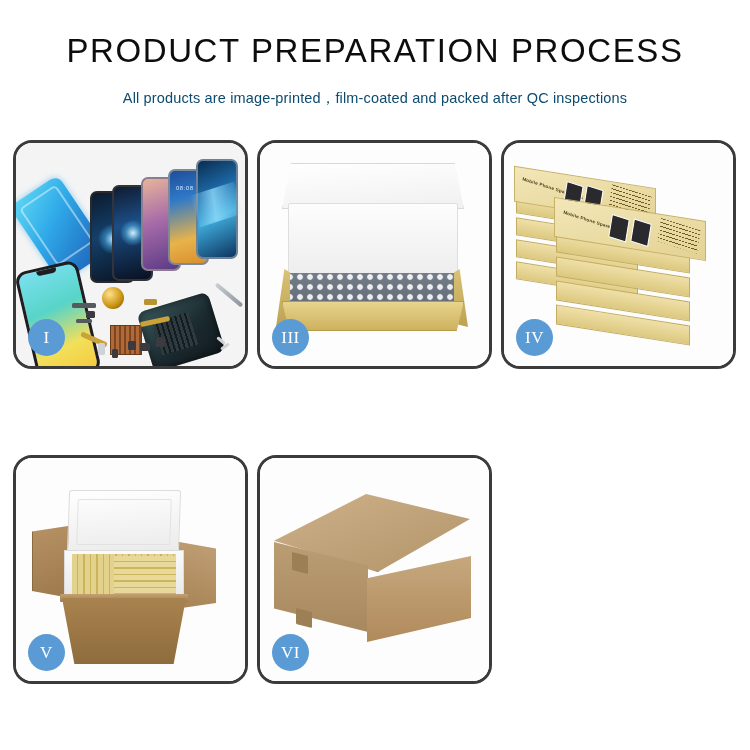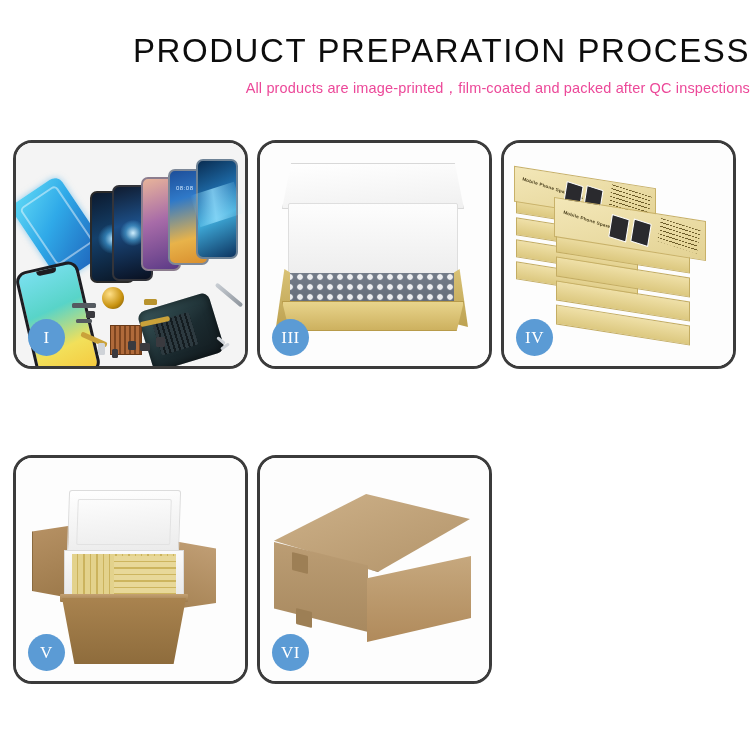--- a/index.html
+++ b/index.html
@@ -5,27 +5,27 @@
   html,body{margin:0;padding:0;}
   body{
     width:750px;height:750px;
     background:#ffffff;
     font-family:"Liberation Sans","DejaVu Sans",sans-serif;
     overflow:hidden;
   }
   .page{position:relative;width:750px;height:750px;}
 
   
-  .header{padding-top:34px;text-align:right;}
+  .header{padding-top:34px;text-align:center;}
   .title{
     font-size:33px;letter-spacing:1.6px;font-weight:400;
     color:#0d0d0d;line-height:1.05;white-space:nowrap;
   }
   .subtitle{
-    margin-top:10px;font-size:14.5px;color:#ec4899;
+    margin-top:20px;font-size:14.5px;color:#0c4a6e;
     letter-spacing:.15px;white-space:nowrap;
   }
 
   
   .grid{
     position:absolute;left:13px;top:140px;
     width:724px;
     display:grid;
     grid-template-columns:repeat(3,235px);
     grid-template-rows:repeat(2,229px);

